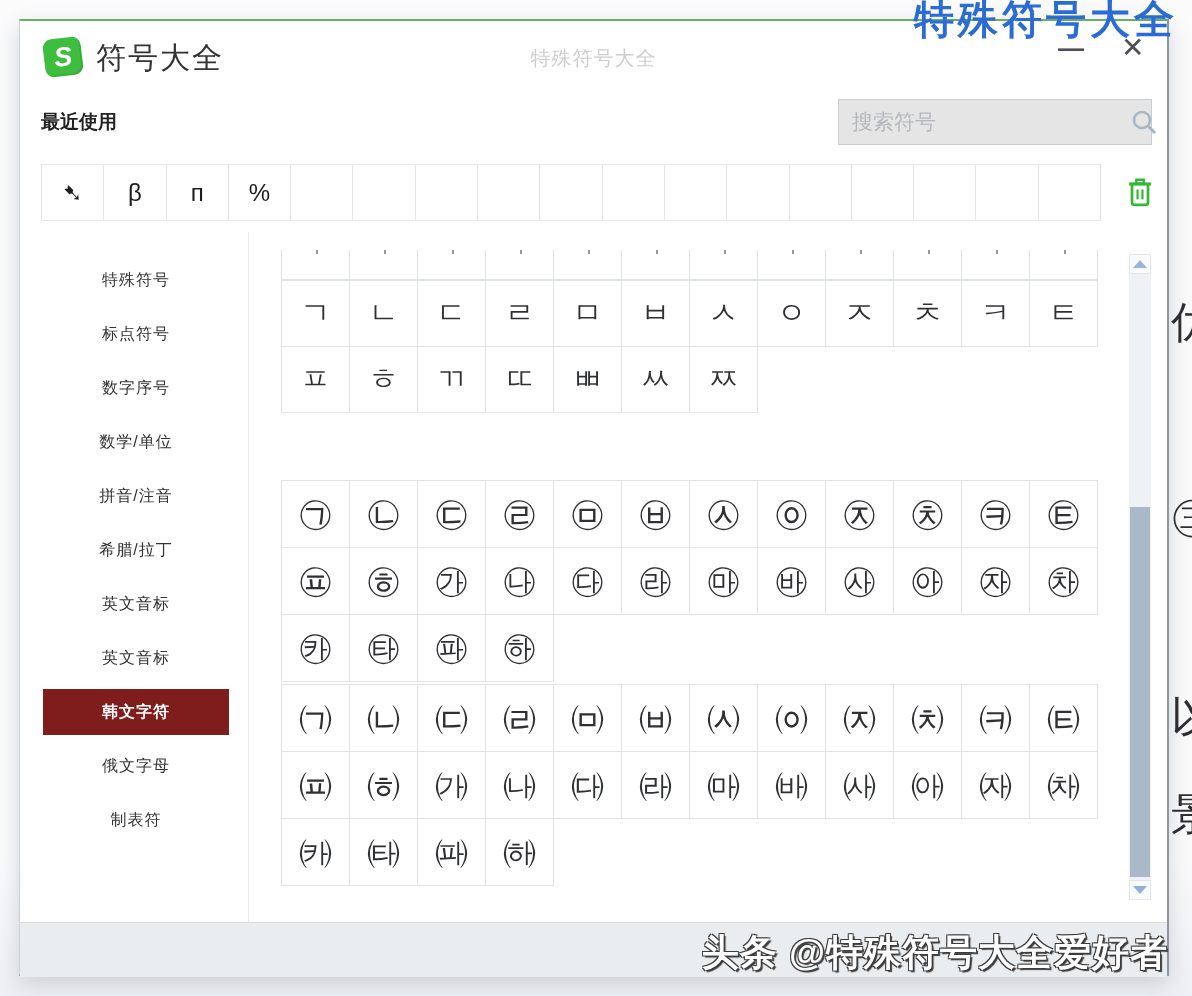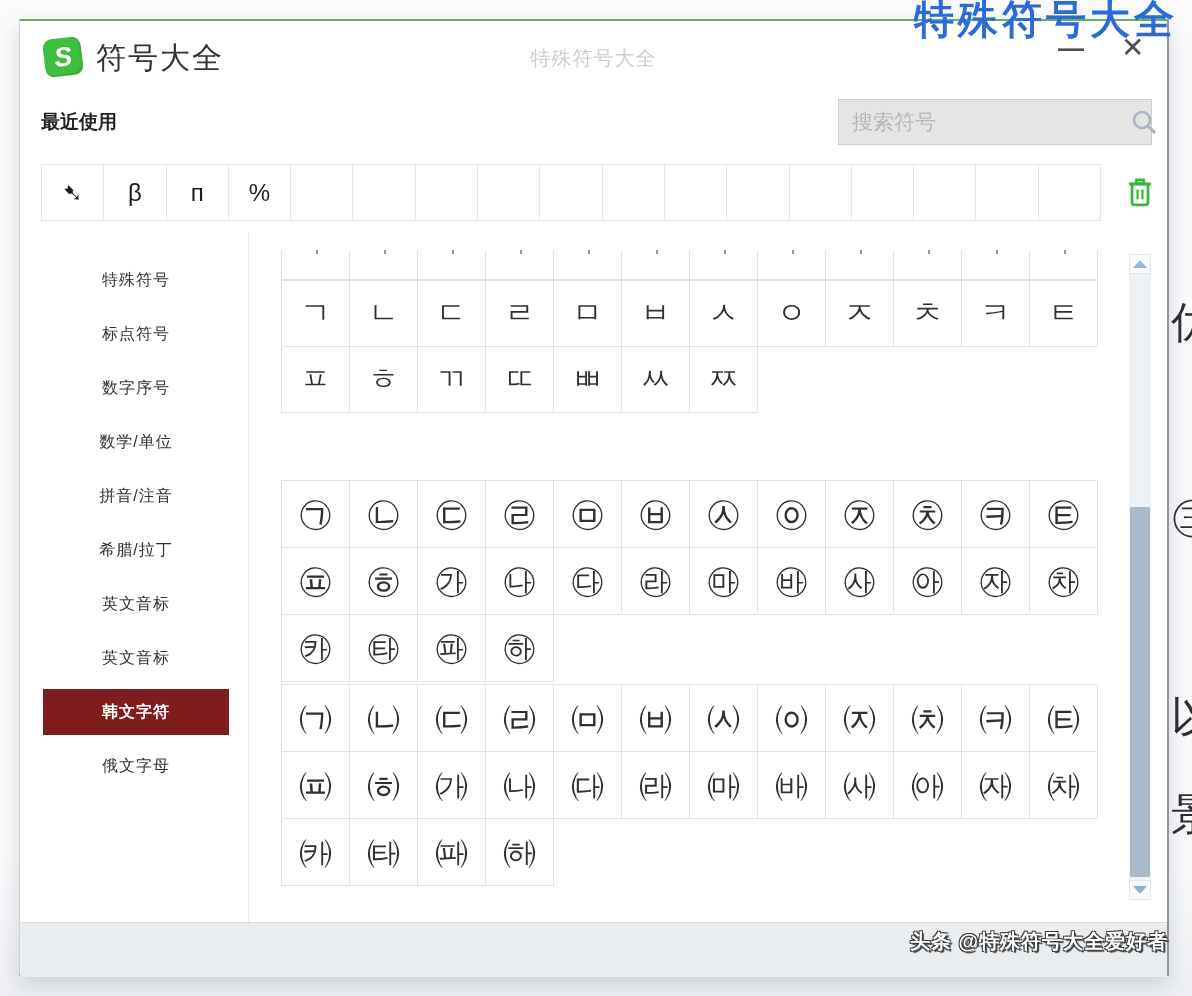--- a/index.html
+++ b/index.html
@@ -92,21 +92,21 @@
   .tri-down{width:0;height:0;border-left:7px solid transparent;border-right:7px solid transparent;border-top:8px solid #8fb0d8;}
   .sb-thumb{position:absolute;left:1px;top:253px;width:20px;height:370px;background:#a9b9c8;}
   
   .footer{position:absolute;left:0;right:0;top:901px;height:54px;background:#e9edf0;border-top:1px solid #d8dce0;}
   
   .wm-top{position:absolute;right:14px;top:0;z-index:50;text-align:right;color:#2b6bd4;line-height:1;}
   .wm-line1{font-family:"Liberation Serif","DejaVu Serif",serif;font-weight:bold;font-size:40px;letter-spacing:4px;}
   .wm-line2{font-size:43px;font-weight:bold;margin-top:4px;letter-spacing:1px;}
   .wm-bottom{
     position:absolute;right:24px;top:928px;z-index:50;
-    font-size:20px;font-weight:bold;color:#fff;letter-spacing:1px;
+    font-size:37px;font-weight:bold;color:#fff;letter-spacing:1px;
     text-shadow:-1px -1px 0 #3c3c3c,1px -1px 0 #3c3c3c,-1px 1px 0 #3c3c3c,2px 2px 1px #3c3c3c;
   }
   .bg-frag{position:absolute;left:1171px;color:#2f2f33;font-size:43px;z-index:1;font-family:"DejaVu Sans","Liberation Sans",sans-serif;}
 </style>
 </head>
 <body>
 
 <div>
     <span class="bg-frag" style="top: 294px;">优</span>
     <span class="bg-frag" style="top: 488px;">㊂</span>
@@ -164,20 +164,21 @@
       <div class="side-item">特殊符号</div>
       <div class="side-item">标点符号</div>
       <div class="side-item">数字序号</div>
       <div class="side-item">数学/单位</div>
       <div class="side-item">拼音/注音</div>
       <div class="side-item">希腊/拉丁</div>
       <div class="side-item">英文音标</div>
       <div class="side-item">英文音标</div>
       <div class="side-item selected">韩文字符</div>
       <div class="side-item">俄文字母</div>
+      <div class="side-item">制表符</div>
     </div>
   <div class="v-divider"></div>
 
   <div class="grid-wrap">
       <div class="block style-partial" style="top: 229px;">
         <div class="grid-row">
           <div class="cell"></div>
           <div class="cell"></div>
           <div class="cell"></div>
           <div class="cell"></div>

